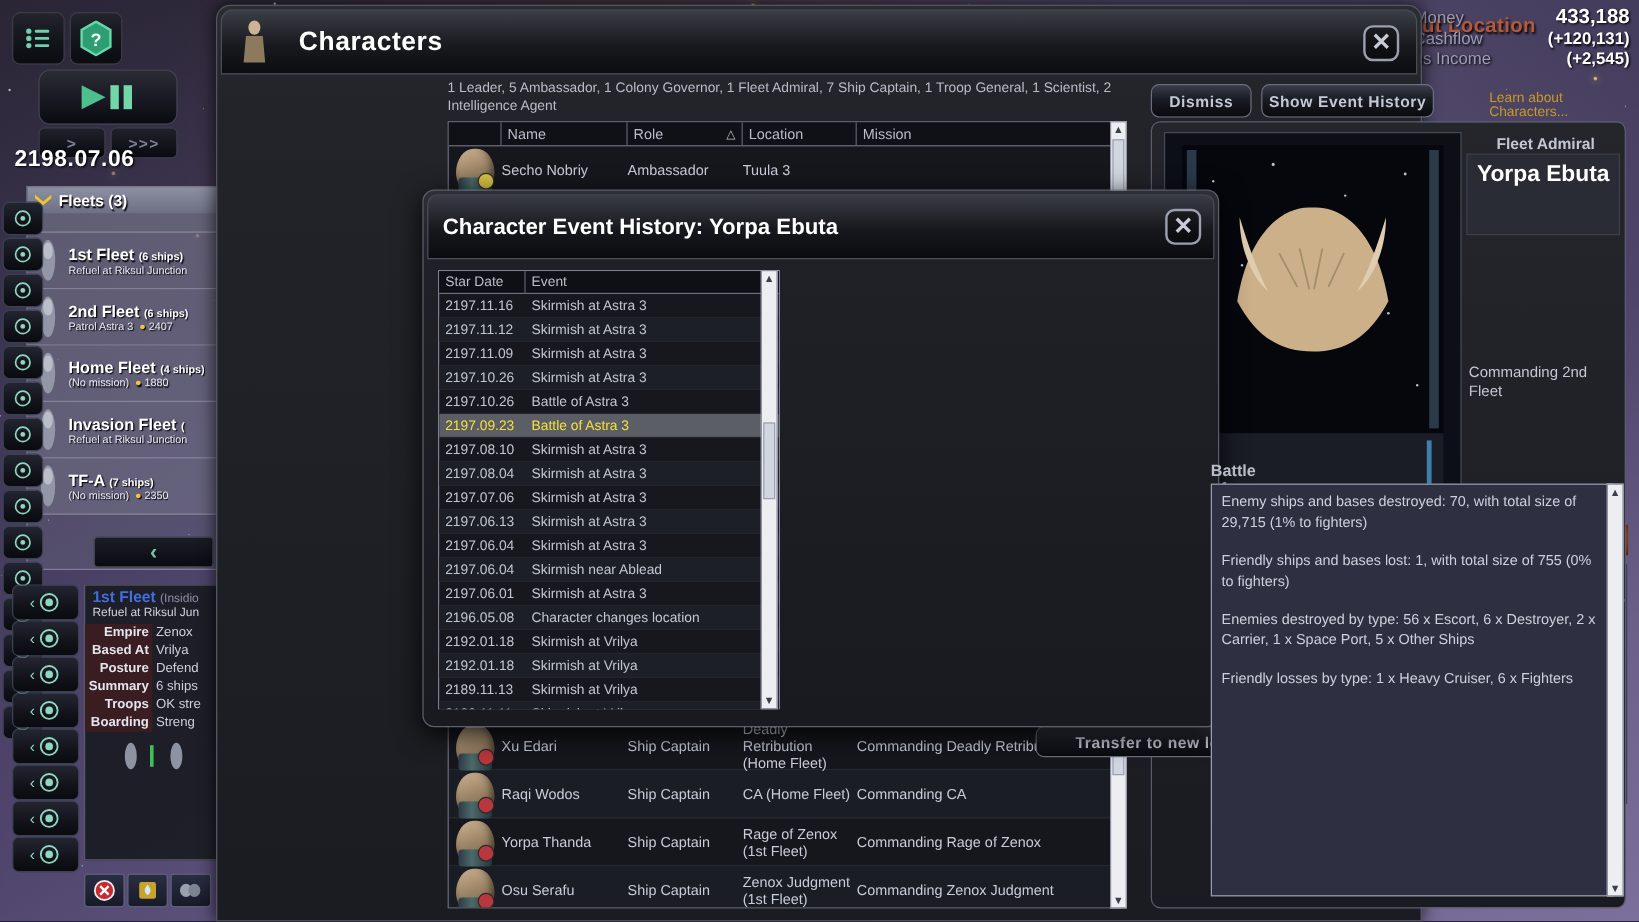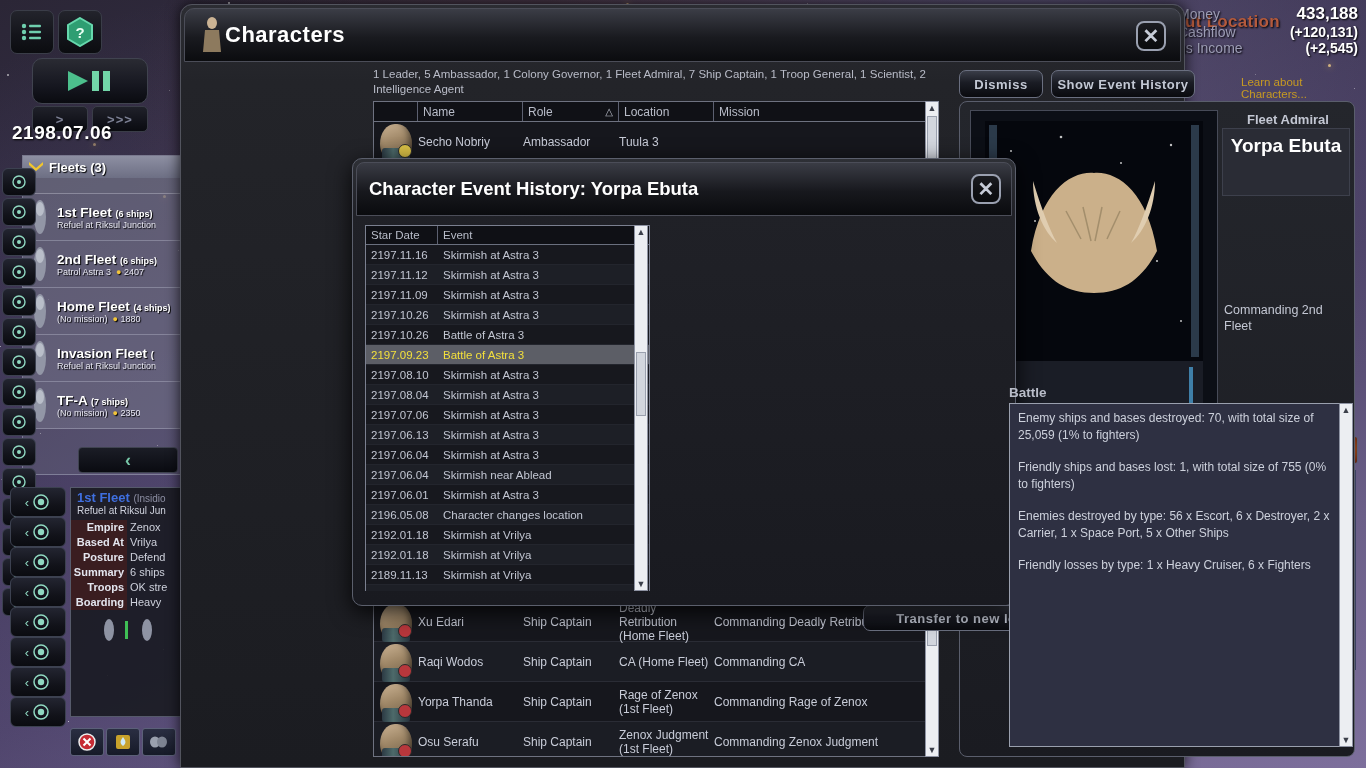--- a/index.html
+++ b/index.html
@@ -153,21 +153,21 @@
     background: linear-gradient(180deg,#2c2d33 0%, #232429 10%, #1b1c21 100%);
     border:1px solid #52545e; border-radius:12px 12px 0 0;
     box-shadow: 0 0 14px rgba(0,0,0,.8);
   }
   .win-title-bar {
     height:54px; margin:3px; border-radius:10px 10px 0 0;
     background: linear-gradient(180deg,#3b3d46 0%, #191a1f 55%, #0b0c0f 100%);
     border:1px solid #4b4d58;
     display:flex; align-items:center; padding-left:14px; position:relative;
   }
-  .win-title { color:#fff; font-size:22px; font-weight:bold; letter-spacing:.5px; margin-left:0; }
+  .win-title { color:#fff; font-size:22px; font-weight:bold; letter-spacing:.5px; margin-left:24px; }
   .xbtn {
     width:30px;height:30px;border:2px solid #9aa0b0;border-radius:8px;
     display:flex;align-items:center;justify-content:center;
     color:#c7ccd8; font-size:20px; font-weight:bold; line-height:1;
     background:rgba(0,0,0,.35);
   }
   .summary-line {
     position:absolute; left:192px; top:62px; width:560px;
     color:#b9bcc8; font-size:11.5px; line-height:15px;
   }
@@ -715,21 +715,21 @@
           <div>Summary</div>
           <div>Troops</div>
           <div>Boarding</div>
         </div>
       <div class="fd-vals" id="fd-vals">
           <div>Zenox</div>
           <div>Vrilya</div>
           <div>Defend</div>
           <div>6 ships</div>
           <div>OK stre</div>
-          <div>Heavy</div>
+          <div>Streng</div>
         </div>
     </div>
     <svg width="110" height="28" viewBox="0 0 110 28" style="margin-top:6px;margin-left:24px;">
       <g fill="#8e93a3">
           <ellipse cx="14" cy="14" rx="5" ry="11"></ellipse>
           <ellipse cx="52" cy="14" rx="5" ry="11"></ellipse>
         </g>
       <rect x="30" y="5" width="3" height="18" fill="#3fbf55"></rect>
     </svg>
   </div>
@@ -1248,21 +1248,21 @@
     </div>
 
     <div class="sbar" style="left:281px;top:66px;width:14px;height:366px;">
       <div class="sb-arrow">▲</div>
       <div class="sb-thumb" style="left:1px;top:126px;width:10px;height:64px;"></div>
       <div class="sb-arrow">▼</div>
     </div>
 
     <div class="ev-detail-title">Battle of Astra 3</div>
     <div class="ev-detail" id="ev-detail">
-        <p>Enemy ships and bases destroyed: 70, with total size of 25,059 (1% to fighters)</p>
+        <p>Enemy ships and bases destroyed: 70, with total size of 29,715 (1% to fighters)</p>
         <p>Friendly ships and bases lost: 1, with total size of 755 (0% to fighters)</p>
         <p>Enemies destroyed by type: 56 x Escort, 6 x Destroyer, 2 x Carrier, 1 x Space Port, 5 x Other Ships</p>
         <p>Friendly losses by type: 1 x Heavy Cruiser, 6 x Fighters</p>
       </div>
     <div class="sbar" style="left:986px;top:244px;width:14px;height:344px;">
       <div class="sb-arrow">▲</div>
       <div class="sb-arrow">▼</div>
     </div>
   </div>
 

